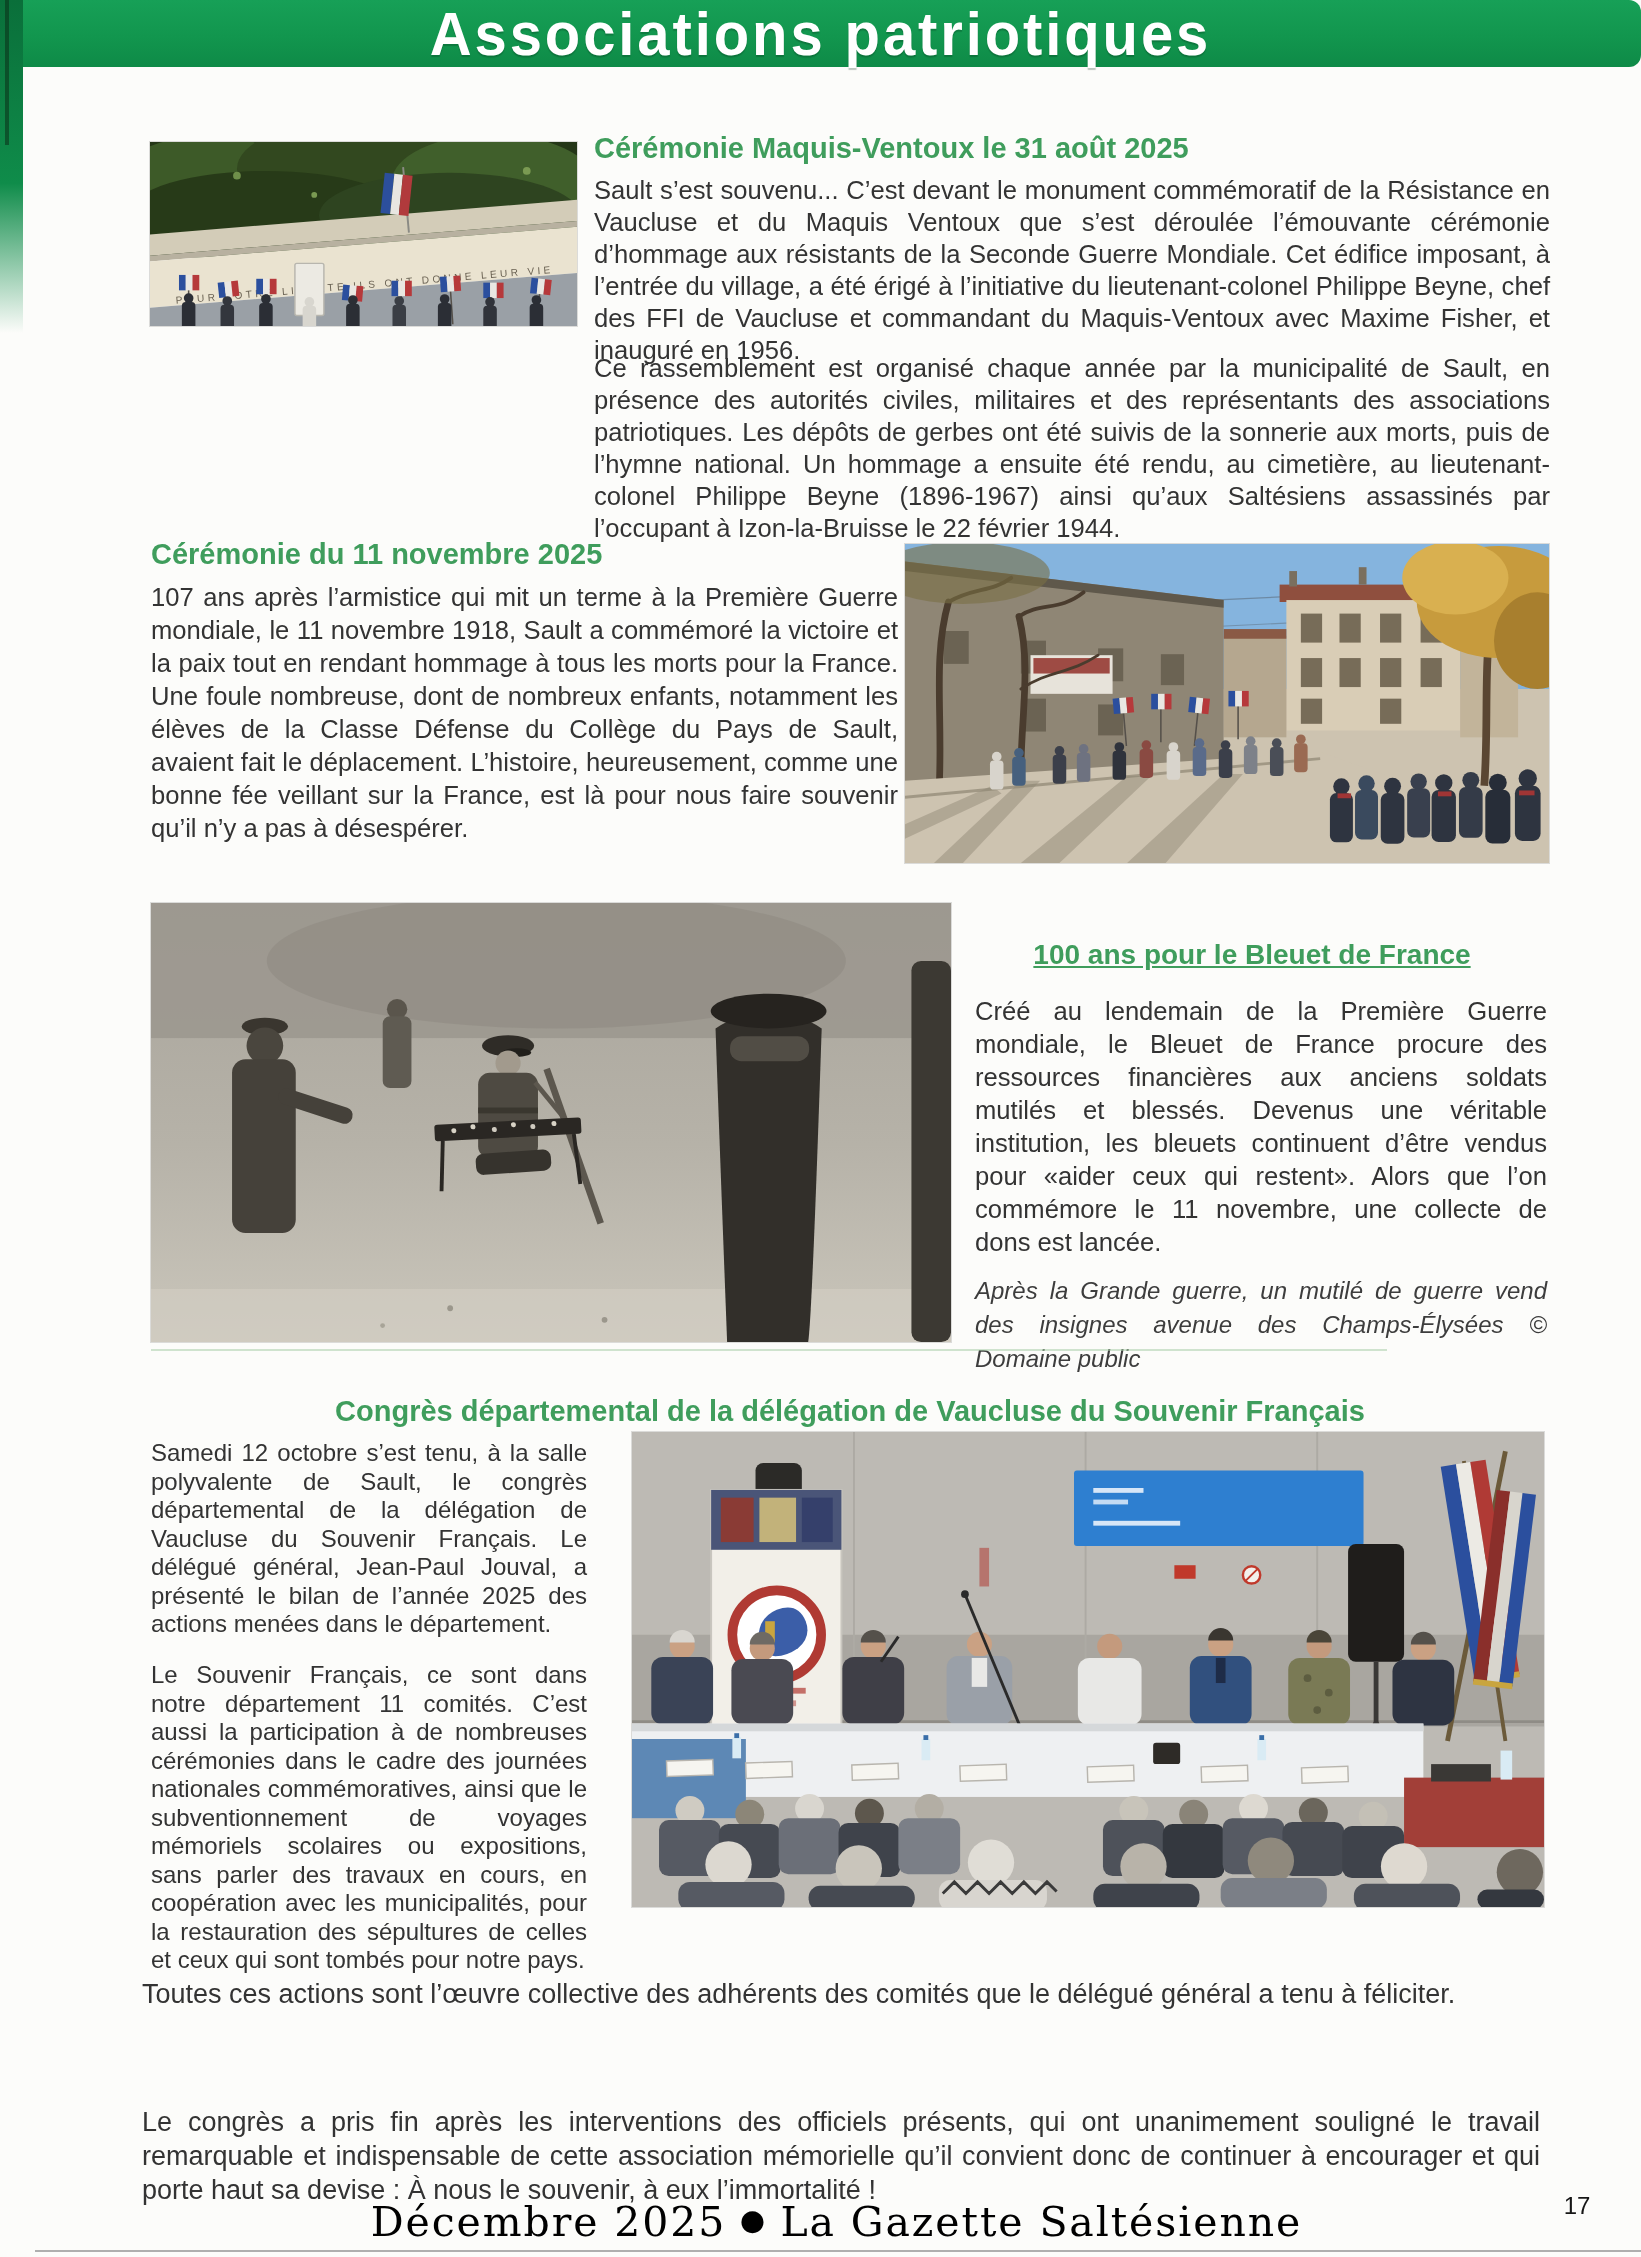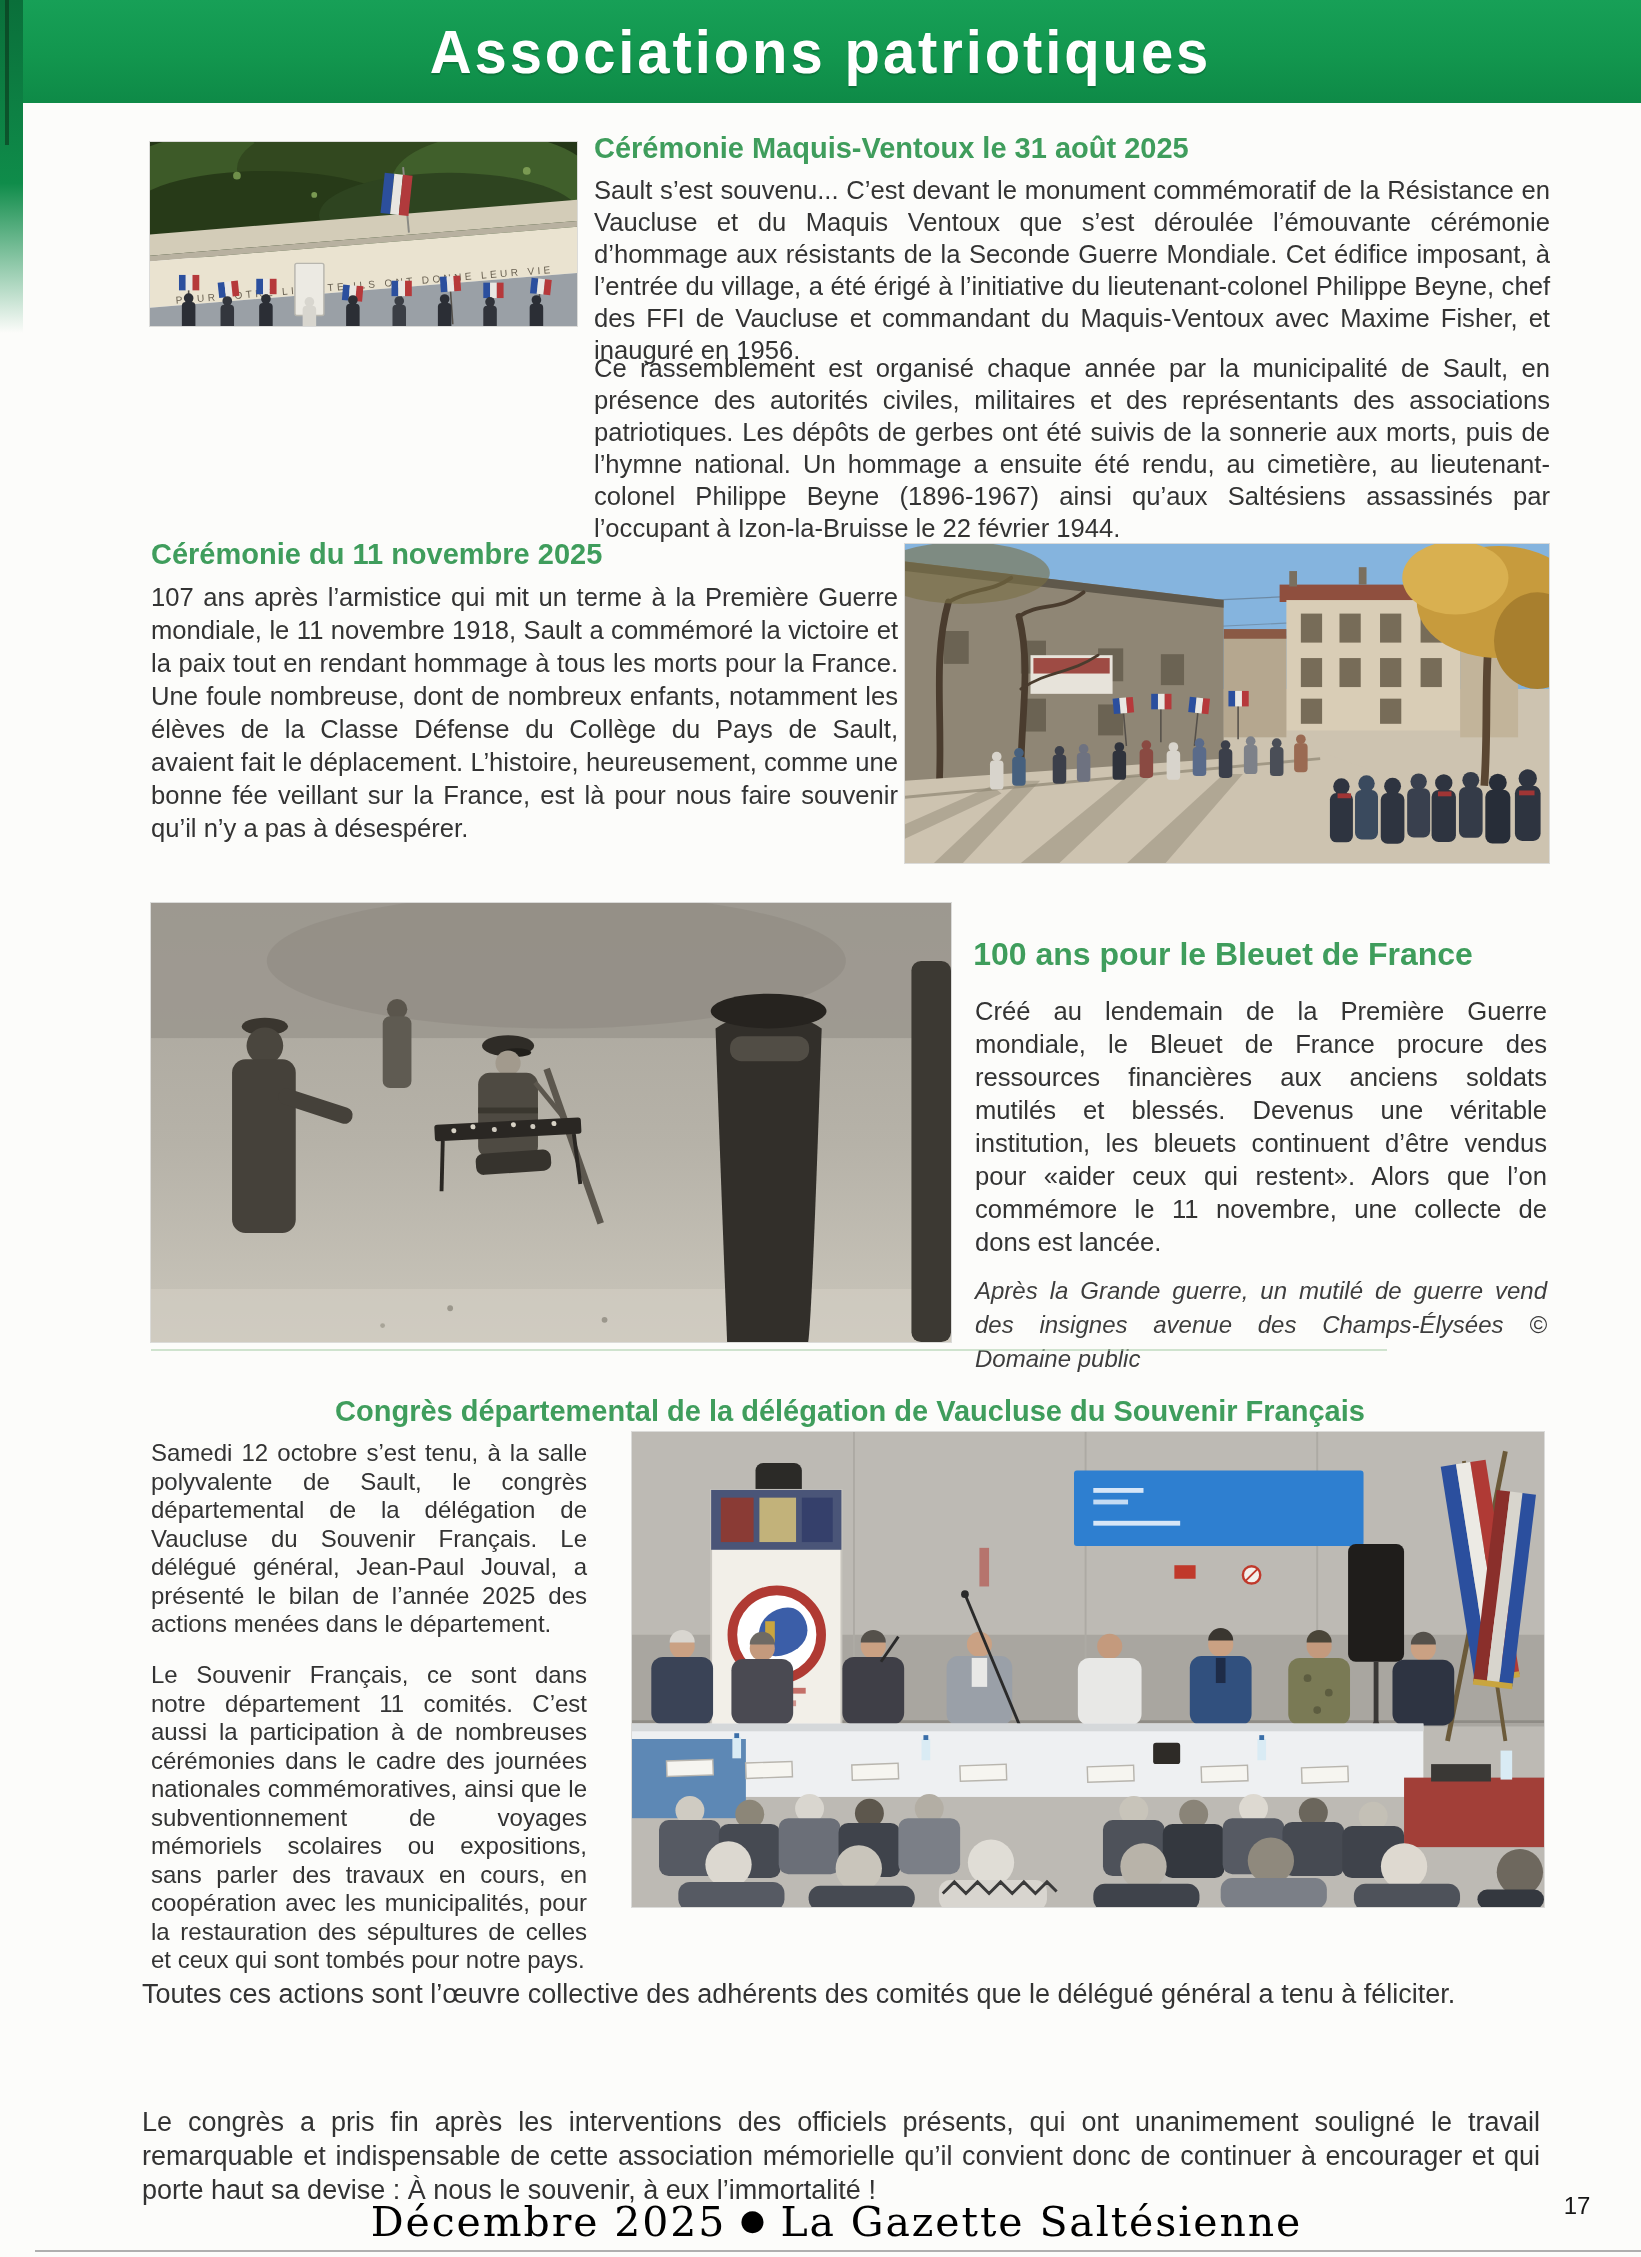--- a/index.html
+++ b/index.html
@@ -5,23 +5,23 @@
   html,body{margin:0;padding:0;background:#e8e8e8;}
   .page{
     position:relative; width:1641px; height:2257px;
     background:#fcfcfa; overflow:hidden;
     font-family:"Liberation Sans", sans-serif;
     color:#333;
   }
   .abs{position:absolute;}
   
   .banner{
-    left:0; top:8; width:1641px; height:103px;
+    left:0; top:8; width:1641px; height:67px;
     background:linear-gradient(180deg,#17a057 0%, #12964e 55%, #0e8a47 100%);
-    display:flex; align-items:center; justify-content:center;
+    display:flex; align-items:center; justify-content:center;border-radius:12px;
   }
   .banner-title{
     color:#ffffff; font-weight:bold; font-size:58px; letter-spacing:2.9px;
     text-shadow:0 1.9px 1px rgba(0,40,20,.25);
     transform:scale(1,1.04);
     white-space:nowrap;
   }
   .edge-strip{
     left:0; top:0; width:23px; height:333px;
     background:linear-gradient(180deg,#0a6f3a 0%, #0f8c4a 55%, rgba(15,140,74,0) 100%);
@@ -292,21 +292,21 @@
         <ellipse cx="640" cy="112" rx="60" ry="18" fill="#26231f"></ellipse>
         <rect x="600" y="138" width="82" height="26" rx="12" fill="#57524a" opacity=".85"></rect>
       </g>
       <rect x="788" y="60" width="41" height="395" rx="10" fill="#3c3933"></rect>
       <circle cx="310" cy="420" r="3" fill="#9b978c"></circle>
         <circle cx="470" cy="432" r="3" fill="#9b978c"></circle>
       <circle cx="240" cy="438" r="2.5" fill="#a8a498"></circle>
     </svg>
   </div>
 
-  <div class="abs headline headline-center" style="left:937px; top:937px; width:572px; font-size:32px;">100 ans pour le Bleuet de France</div>
+  <div class="abs headline headline-center" style="left:966px; top:937px; width:572px; font-size:28px;text-decoration:underline;">100 ans pour le Bleuet de France</div>
   <div class="abs copy a3" style="top:983px;margin-top:12px;">Créé au lendemain de la Première Guerre mondiale, le Bleuet de France procure des ressources financières aux anciens soldats mutilés et blessés. Devenus une véritable institution, les bleuets continuent d’être vendus pour «aider ceux qui restent». Alors que l’on commémore le 11 novembre, une collecte de dons est lancée.</div>
   <div class="abs caption" style="top:1274px;">Après la Grande guerre, un mutilé de guerre vend des insignes avenue des Champs-Élysées © Domaine public</div>
 
   <div class="abs divider"></div>
 
   <div class="abs headline headline-center" style="left:151px; top:1394px; width:1398px;">Congrès départemental de la délégation de Vaucluse du Souvenir Français</div>
 
   <div class="abs copy a4" style="top:1439px;">Samedi 12 octobre s’est tenu, à la salle polyvalente de Sault, le congrès départemental de la délégation de Vaucluse du Souvenir Français. Le délégué général, Jean-Paul Jouval, a présenté le bilan de l’année 2025 des actions menées dans le département.</div>
   <div class="abs copy a4" style="top:1661px;">Le Souvenir Français, ce sont dans notre département 11 comités. C’est aussi la participation à de nombreuses cérémonies dans le cadre des journées nationales commémoratives, ainsi que le subventionnement de voyages mémoriels scolaires ou expositions, sans parler des travaux en cours, en coopération avec les municipalités, pour la restauration des sépultures de celles et ceux qui sont tombés pour notre pays.</div>
 

